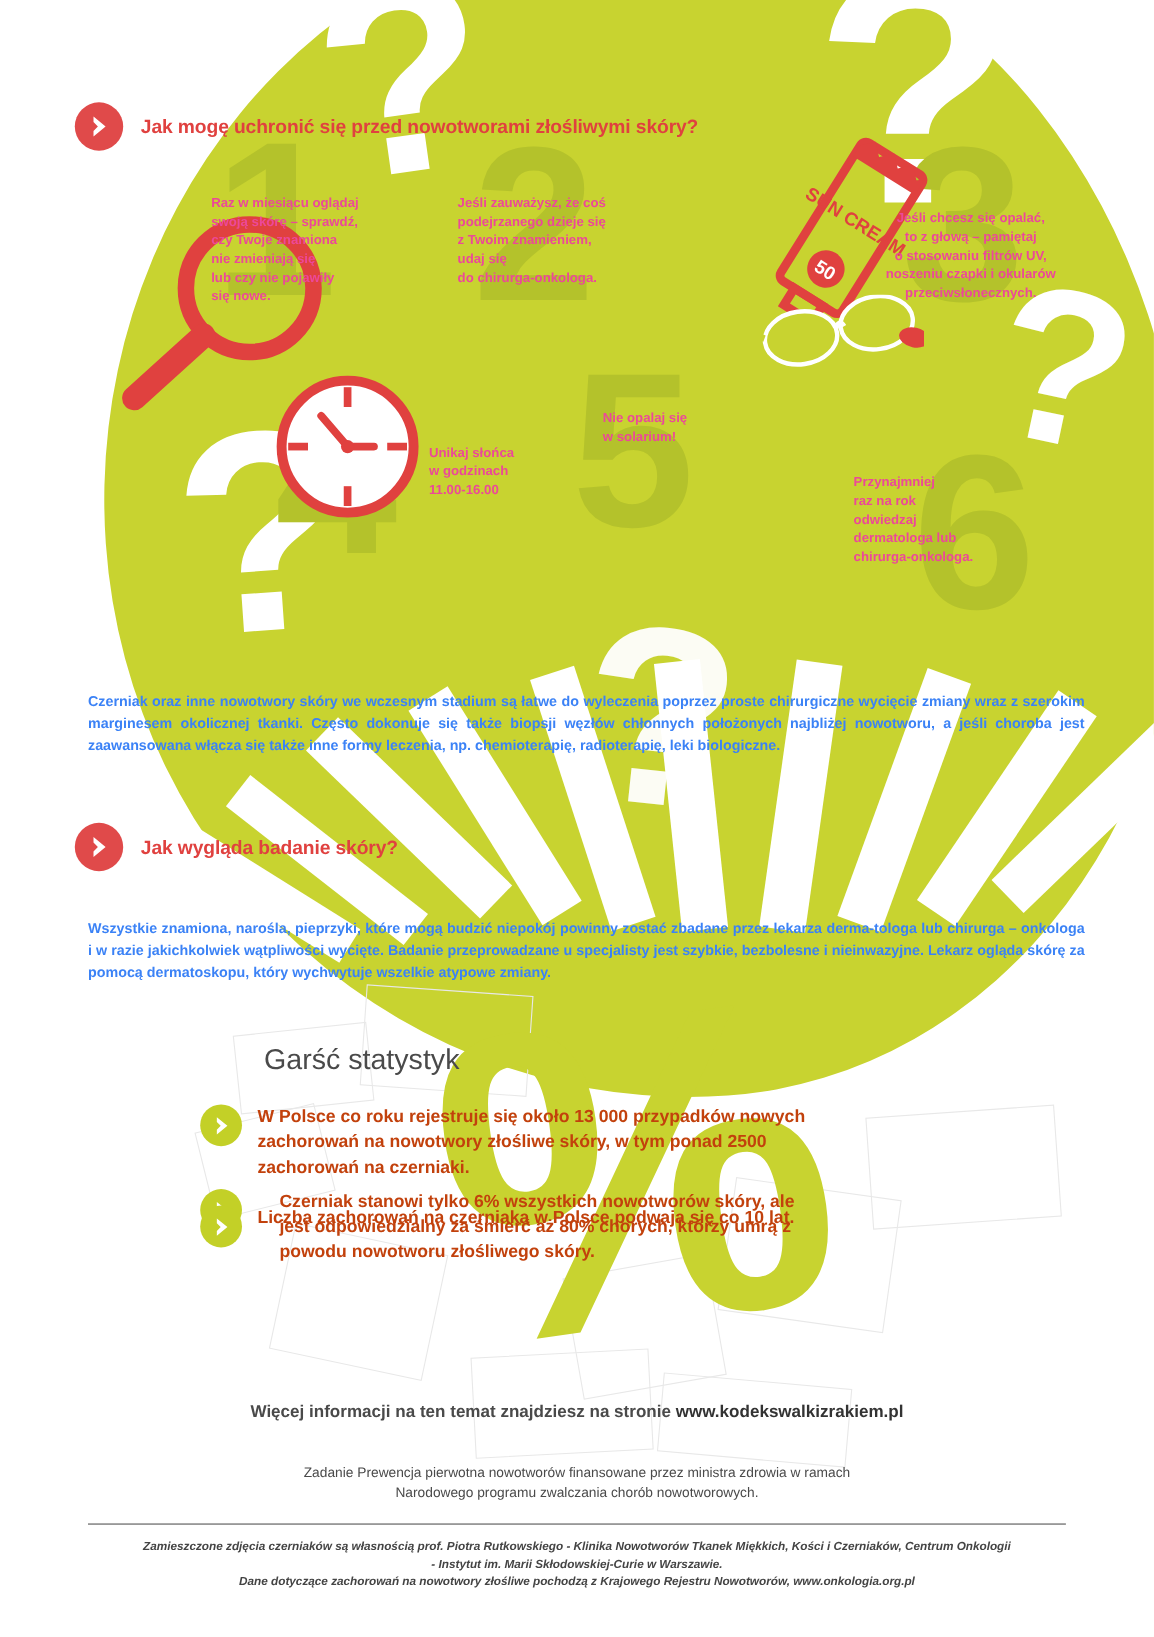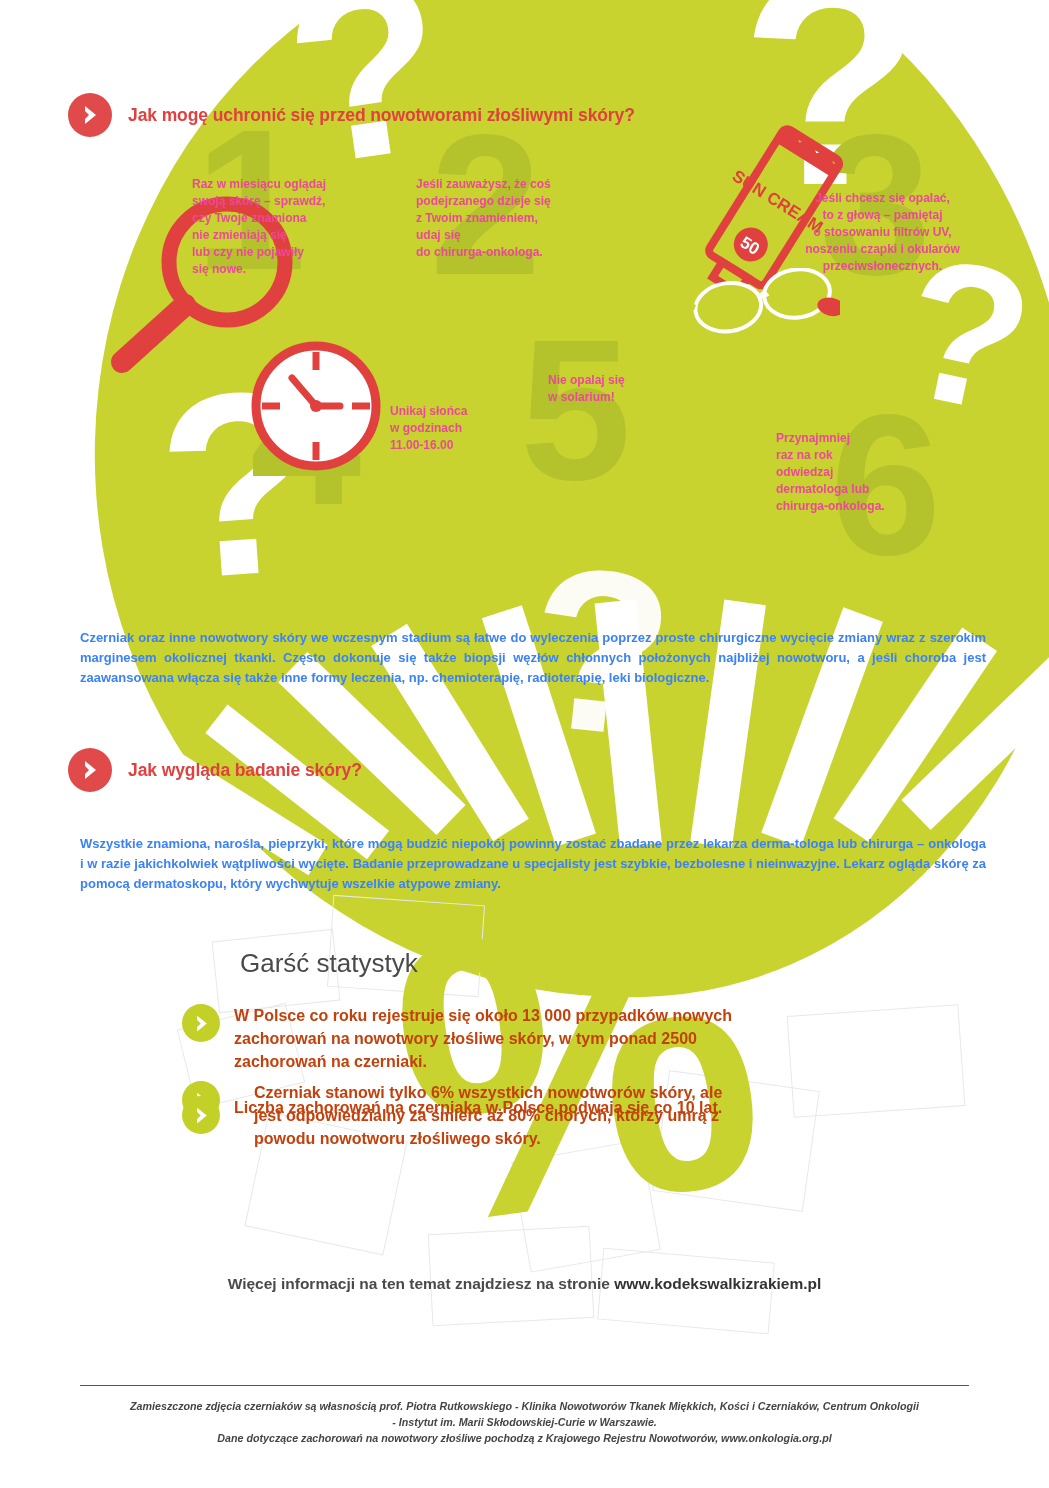--- a/index.html
+++ b/index.html
@@ -253,20 +253,22 @@
           <path d="M7 3 L18 12 L7 21 L7 16 L11 12 L7 8 Z" fill="#ffffff"></path>
         </svg>
       </div>
       <div class="stat-text" style="width:540px;">Liczba zachorowań na czerniaka w Polsce podwaja się co 10 lat.</div>
     </div>
 
     <div class="more-info">
       <span>Więcej informacji na ten temat znajdziesz na stronie </span><span class="url">www.kodekswalkizrakiem.pl</span>
     </div>
 
+    <div class="task-note" style="white-space:pre-line;">Zadanie Prewencja pierwotna nowotworów finansowane przez ministra zdrowia w ramach
+Narodowego programu zwalczania chorób nowotworowych.</div>
 
     <div class="divider"></div>
 
     <div class="credits" style="white-space:pre-line;font-style:italic;">Zamieszczone zdjęcia czerniaków są własnością prof. Piotra Rutkowskiego - Klinika Nowotworów Tkanek Miękkich, Kości i Czerniaków, Centrum Onkologii
 - Instytut im. Marii Skłodowskiej-Curie w Warszawie.
 Dane dotyczące zachorowań na nowotwory złośliwe pochodzą z Krajowego Rejestru Nowotworów, www.onkologia.org.pl</div>
 
   </div>
 </div>
 

